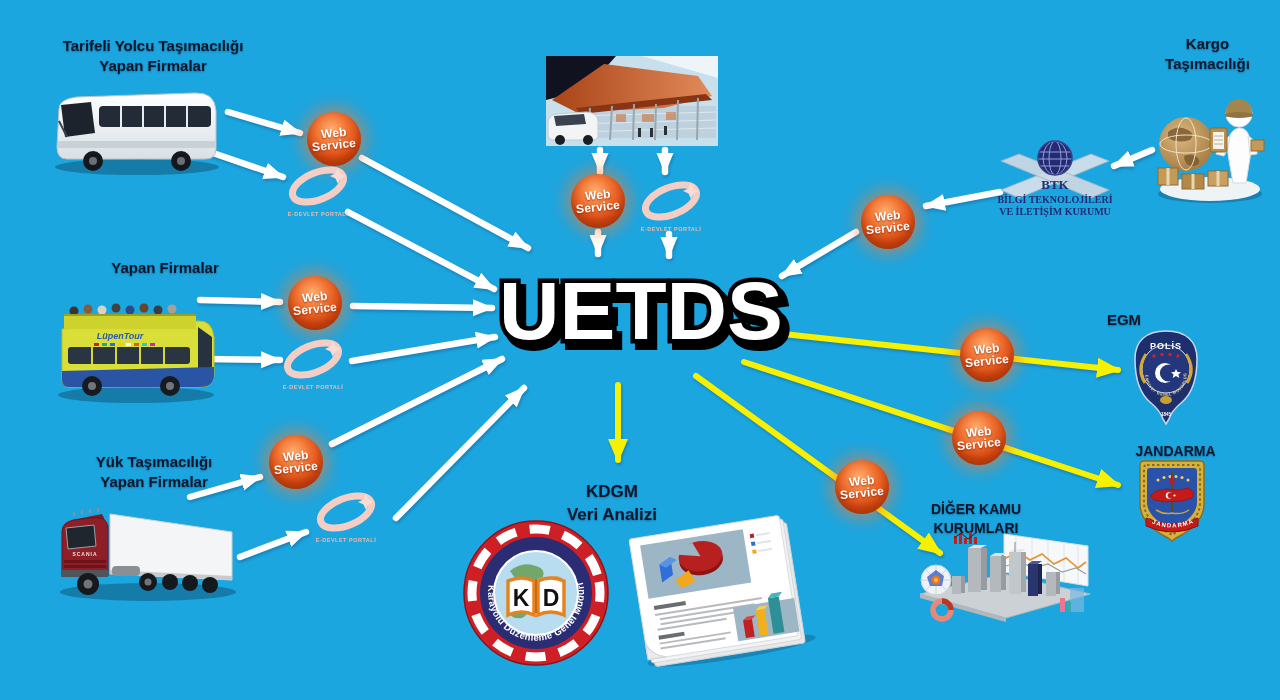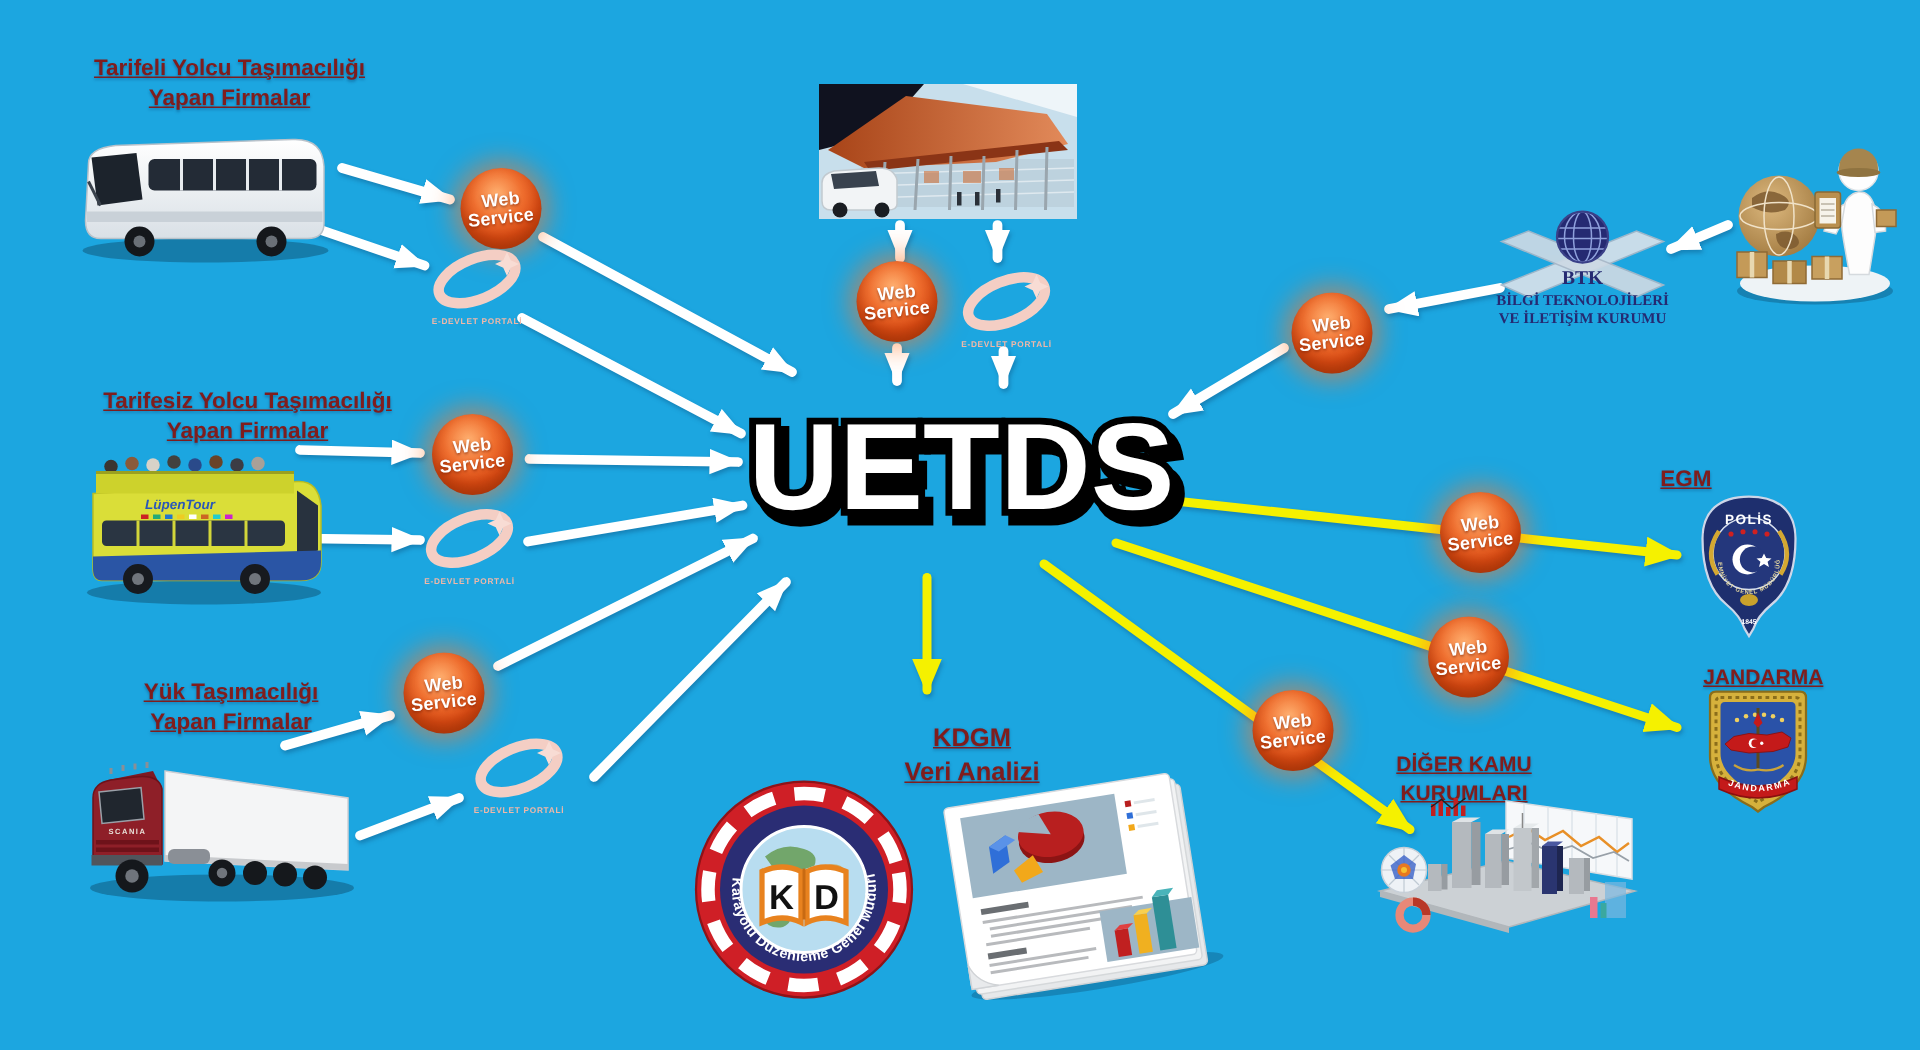--- a/index.html
+++ b/index.html
@@ -1,20 +1,20 @@
 <!DOCTYPE html>
 <html><head>
 <meta charset="utf-8">
 <style>
   html,body{margin:0;padding:0;background:#0d87b8;}
   #stage{position:relative;width:1280px;height:700px;overflow:hidden;
          background:#1CA6E0;font-family:"Liberation Sans",sans-serif;}
   .abs{position:absolute;}
-  .label{position:absolute;color:#7f1d1d;font-weight:bold;text-align:center;
-         text-shadow:0 1px 2px rgba(0,40,90,.4);line-height:1.35;text-decoration:underline;}
+  .label{position:absolute;color:#0f172a;font-weight:bold;text-align:center;
+         text-shadow:0 1px 2px rgba(0,40,90,.4);line-height:1.35;}
   .lbl15{font-size:15px;} .lbl17{font-size:17px;} .lbl14{font-size:14px;}
   
   .ws{position:absolute;width:54px;height:54px;border-radius:50%;
       background:radial-gradient(circle at 45% 32%, #ffb070 0%, #f07030 35%, #dd4d15 62%, #b63a0c 100%);
       box-shadow:0 0 16px 5px rgba(255,120,40,.55), inset 0 -6px 10px rgba(140,40,0,.55);
       display:flex;flex-direction:column;align-items:center;justify-content:center;
       z-index:5;}
   .ws span{color:#fff;font-weight:bold;font-size:12px;line-height:1.0;
            transform:rotate(-6deg);text-shadow:0 1px 2px rgba(120,30,0,.7);letter-spacing:.2px;}
   
@@ -96,21 +96,20 @@
     </g>
     <rect x="13" y="66" width="157" height="7" fill="#c9d1d8"></rect>
     <circle cx="48" cy="86" r="10" fill="#14171b"></circle>
       <circle cx="48" cy="86" r="4" fill="#6a7077"></circle>
     <circle cx="136" cy="86" r="10" fill="#14171b"></circle>
       <circle cx="136" cy="86" r="4" fill="#6a7077"></circle>
     <line x1="22" y1="62" x2="14" y2="46" stroke="#3a424c" stroke-width="2"></line>
   </svg>
 
   <div class="label lbl15" style="left:35px;top:258px;width:260px">
-    <div>Tarifesiz Yolcu Taşımacılığı</div>
     <div>Yapan Firmalar</div>
   </div>
   <svg class="abs art" style="left:48px;top:283px" width="170" height="122" viewBox="0 0 170 122">
     <ellipse cx="88" cy="112" rx="78" ry="8" fill="rgba(5,25,45,.3)"></ellipse>
     <g>
       <circle cx="26" cy="28" r="4.5" fill="#3a3430"></circle>
         <circle cx="40" cy="26" r="4.5" fill="#8a5a3a"></circle>
       <circle cx="54" cy="27" r="4.5" fill="#d8d2c8"></circle>
         <circle cx="68" cy="25" r="4.5" fill="#42413e"></circle>
       <circle cx="82" cy="27" r="4.5" fill="#2a4a8a"></circle>
@@ -213,20 +212,24 @@
       <rect x="92" y="72" width="3" height="9"></rect>
         <rect x="104" y="72" width="3" height="9"></rect>
         <rect x="118" y="70" width="3" height="9"></rect>
     </g>
     <path d="M2,66 Q2,60 10,58 L40,56 Q50,56 52,64 L52,80 Q52,84 46,84 L8,84 Q2,84 2,78 Z" fill="#f2f4f6" stroke="#c2cad0" stroke-width="1"></path>
     <polygon points="8,60 38,58 40,68 10,70" fill="#39424e"></polygon>
     <circle cx="14" cy="84" r="5" fill="#1a1d22"></circle>
       <circle cx="42" cy="84" r="5" fill="#1a1d22"></circle>
   </svg>
 
+  <div class="label lbl15" style="left:1140px;top:34px;width:135px">
+    <div>Kargo</div>
+    <div>Taşımacılığı</div>
+  </div>
   <svg class="abs art" style="left:1150px;top:70px" width="115" height="135" viewBox="0 0 115 135">
     <ellipse cx="60" cy="124" rx="52" ry="9" fill="rgba(5,25,45,.25)"></ellipse>
     <ellipse cx="60" cy="119" rx="50" ry="12" fill="#eef3f6"></ellipse>
     <defs>
         <radialGradient id="glob" cx=".4" cy=".35" r=".8">
       <stop offset="0" stop-color="#dcb87e"></stop>
           <stop offset="1" stop-color="#9a7238"></stop>
         </radialGradient>
       </defs>
     <circle cx="36" cy="74" r="27" fill="url(#glob)"></circle>
@@ -324,21 +327,21 @@
     <circle cx="33" cy="37.5" r="3.2" fill="#fff"></circle>
       <circle cx="34.3" cy="37.5" r="2.7" fill="#c41a1a"></circle>
     <circle cx="38.5" cy="37.5" r="1.1" fill="#fff"></circle>
     <path d="M10,60 Q36,72 62,60 L62,68 Q36,80 10,68 Z" fill="#c41a1a" stroke="#8a1010" stroke-width="1"></path>
     <defs>
         <path id="jring" d="M13,64 Q36,75 59,64"></path>
       </defs>
     <text font-size="6" font-weight="bold" fill="#fff" letter-spacing="1.2"><textPath href="#jring" startOffset="3">JANDARMA</textPath></text>
   </svg>
 
-  <div class="label lbl17" style="left:568px;top:481px;width:160px">
+  <div class="label lbl17" style="left:532px;top:481px;width:160px">
     <div>KDGM</div>
     <div>Veri Analizi</div>
   </div>
   <svg class="abs art" style="left:462px;top:519px" width="148" height="148" viewBox="0 0 148 148">
     <circle cx="74" cy="74" r="72" fill="#cf1f26" stroke="#8e1318" stroke-width="1.5"></circle>
     <circle cx="74" cy="74" r="64" fill="none" stroke="#ffffff" stroke-width="9" stroke-dasharray="20 14" transform="rotate(-10 74 74)"></circle>
     <circle cx="74" cy="74" r="56" fill="#2a2d74"></circle>
     <circle cx="74" cy="74" r="42" fill="#b8ddf0" stroke="#ffffff" stroke-width="2"></circle>
     <path d="M48,52 q12,-10 26,-5 q10,3 7,11 q-16,7 -28,1 z" fill="#6aa05c" opacity=".9"></path>
     <path d="M88,58 q10,-3 14,4 q2,6 -6,8 q-10,-1 -8,-12 z" fill="#caa45a" opacity=".9"></path>

